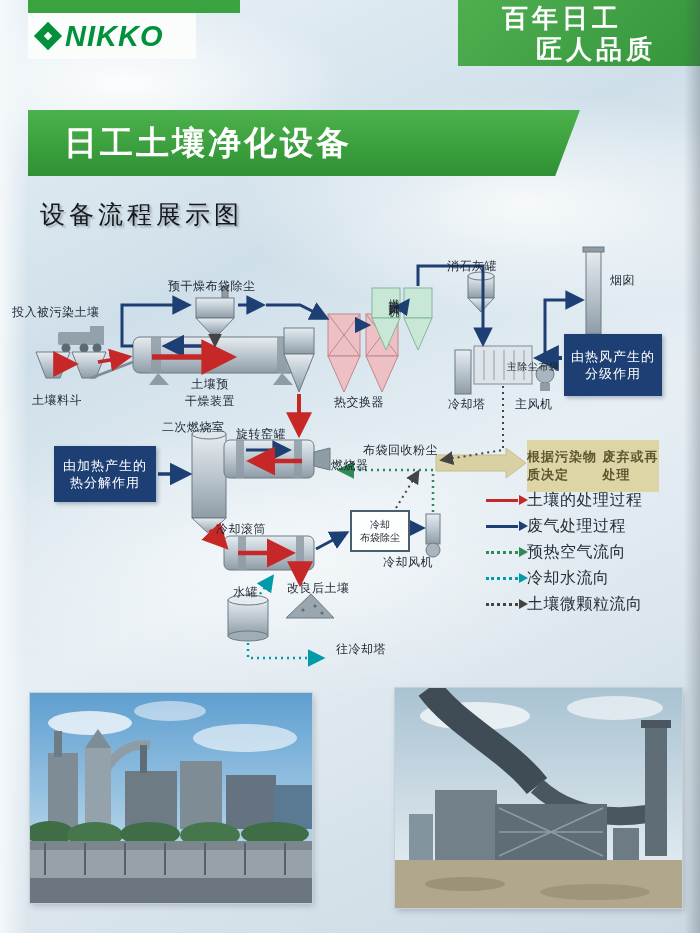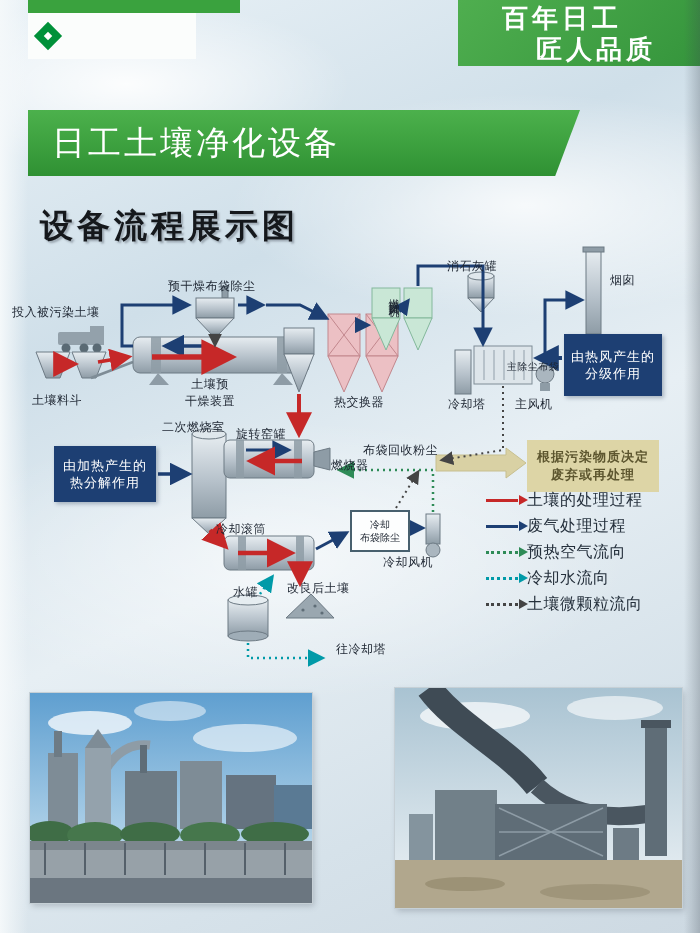--- a/index.html
+++ b/index.html
@@ -25,36 +25,36 @@
   .slogan{position:absolute;left:458px;top:0;width:242px;height:66px;
     background:linear-gradient(135deg,#4fae4f,#35953c);color:#fff;font-weight:600;
     font-size:26px;letter-spacing:4px;line-height:31px;padding-top:3px;box-sizing:border-box;}
   .slogan .l1{margin-left:44px;}
   .slogan .l2{margin-left:78px;}
 
   .banner{position:absolute;left:28px;top:110px;width:552px;height:66px;
     background:linear-gradient(#4cb14c,#2f9133);
     clip-path:polygon(0 0,100% 0,95.5% 100%,0 100%);
     box-shadow:6px 6px 9px rgba(40,60,50,.22);
-    color:#fff;font-weight:normal;font-size:33px;letter-spacing:3px;line-height:66px;
-    padding-left:24px;box-sizing:border-box;}
-  .section-title{position:absolute;left:40px;top:204px;font-size:33px;font-weight:bold;color:#15181c;
+    color:#fff;font-weight:bold;font-size:33px;letter-spacing:3px;line-height:66px;
+    padding-left:36px;box-sizing:border-box;}
+  .section-title{position:absolute;left:40px;top:198px;font-size:25px;font-weight:normal;color:#15181c;
     letter-spacing:4px;text-shadow:2px 2px 2px rgba(90,100,110,.45);}
 
   
   .lbl{position:absolute;font-size:12px;color:#1c2430;white-space:nowrap;z-index:3;letter-spacing:.5px;text-align:center;}
   .lbl.small{font-size:10px;padding-left:30px;}
   .lbl.center{text-align:center;}
   .vlbl{position:absolute;font-size:11px;color:#1c2430;writing-mode:vertical-rl;letter-spacing:2px;z-index:3;}
 
   .note-blue{position:absolute;background:#1d3f73;color:#fff;font-size:13px;line-height:17px;
     display:flex;flex-direction:column;justify-content:center;align-items:center;z-index:3;
     box-shadow:2px 2px 4px rgba(20,40,70,.3);letter-spacing:1px;}
   .note-tan{position:absolute;background:#ddd5a6;color:#5d562f;font-size:13px;font-weight:bold;line-height:18px;
-    display:flex;flex-direction:column;justify-content:center;align-items:center;z-index:3;letter-spacing:1px;}
+    display:flex;flex-direction:row;justify-content:center;align-items:center;z-index:3;letter-spacing:1px;}
   .box-outline{position:absolute;background:#fdfefe;border:2px solid #48606e;color:#1c2430;font-size:10px;
     line-height:13px;display:flex;flex-direction:column;justify-content:center;align-items:center;z-index:3;}
 
   
   .leg-row{position:absolute;display:flex;align-items:center;gap:9px;height:20px;z-index:3;}
   .leg-sample{position:relative;width:32px;height:0;border-top:3px solid var(--c);flex:0 0 auto;}
   .leg-sample.dotted{border-top-style:dotted;}
   .leg-sample::after{content:"";position:absolute;right:-10px;top:-6.5px;
     border:5px solid transparent;border-left:9px solid var(--c);border-right:0;}
   .leg-label{font-size:16px;color:#25303c;letter-spacing:.5px;}
@@ -67,20 +67,21 @@
   #photo2{left:395px;top:688px;width:287px;height:220px;}
 </style>
 </head>
 <body>
 
 <div class="poster">
 
   <div class="top-strip"></div>
   <div class="logo-box">
     <span class="logo-mark"></span>
+    <span class="logo-text">NIKKO</span>
   </div>
   <div class="slogan">
     <div class="l1">百年日工</div>
     <div class="l2">匠人品质</div>
   </div>
 
   <div class="banner">日工土壤净化设备</div>
   <div class="section-title">设备流程展示图</div>
 
   <svg class="diagram-svg" viewBox="0 0 700 933" xmlns="http://www.w3.org/2000/svg">

